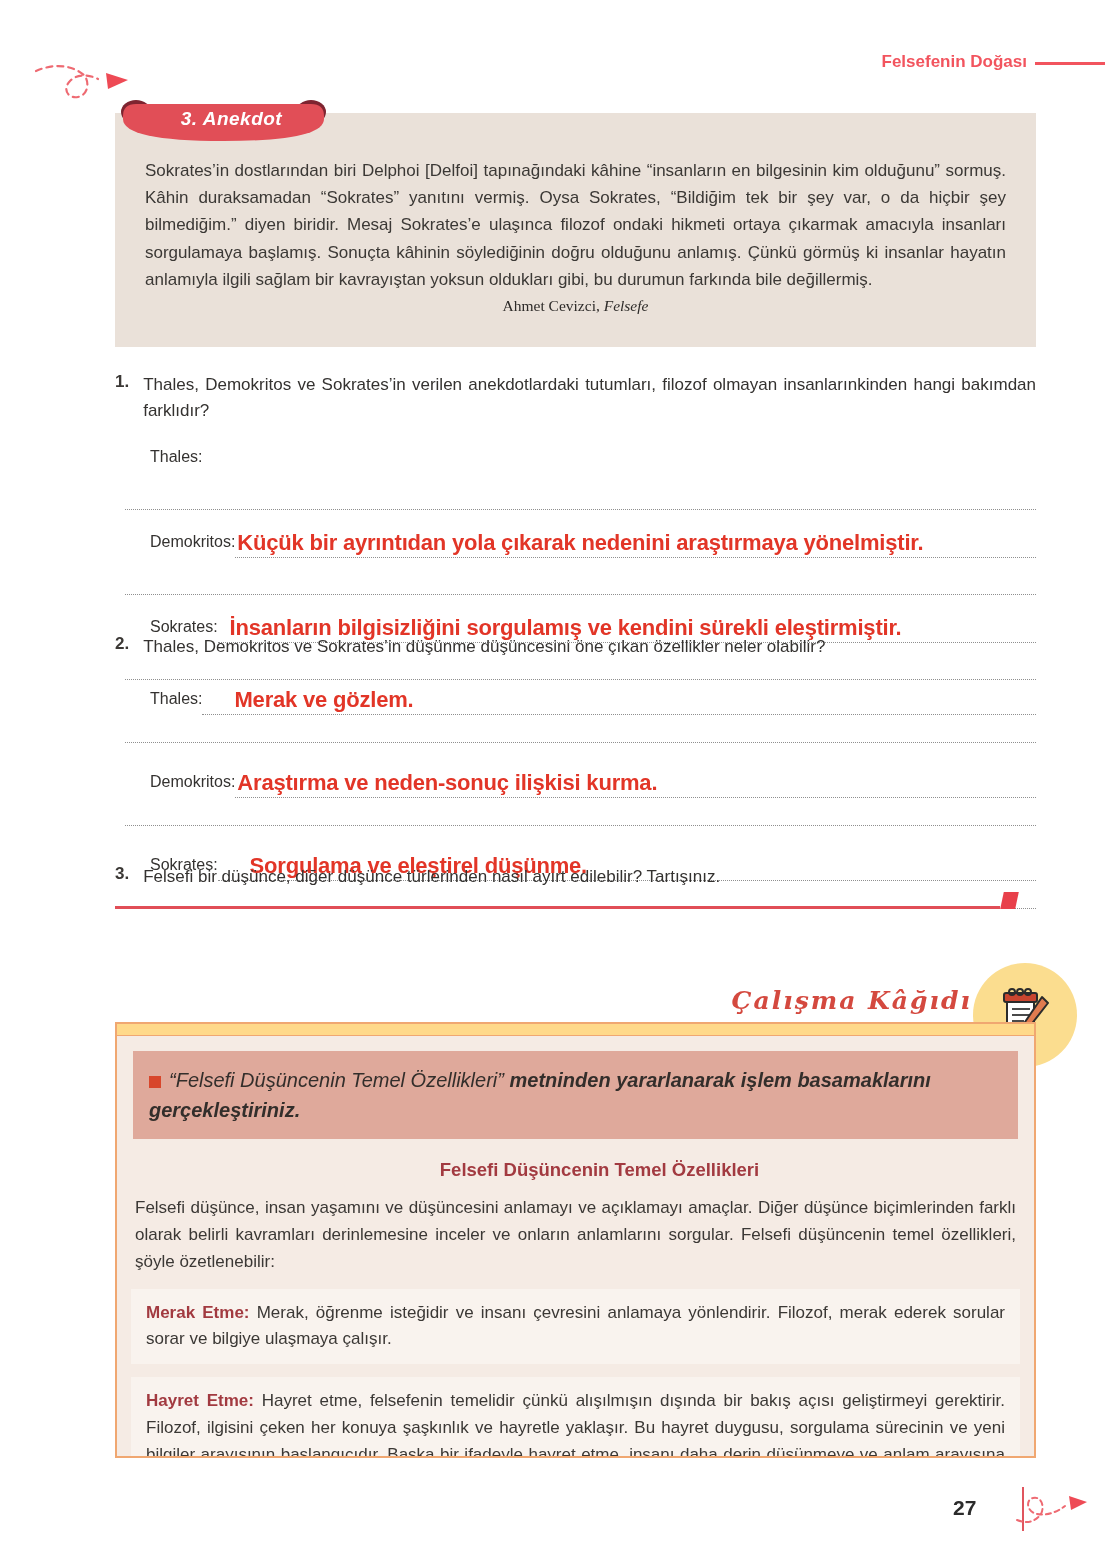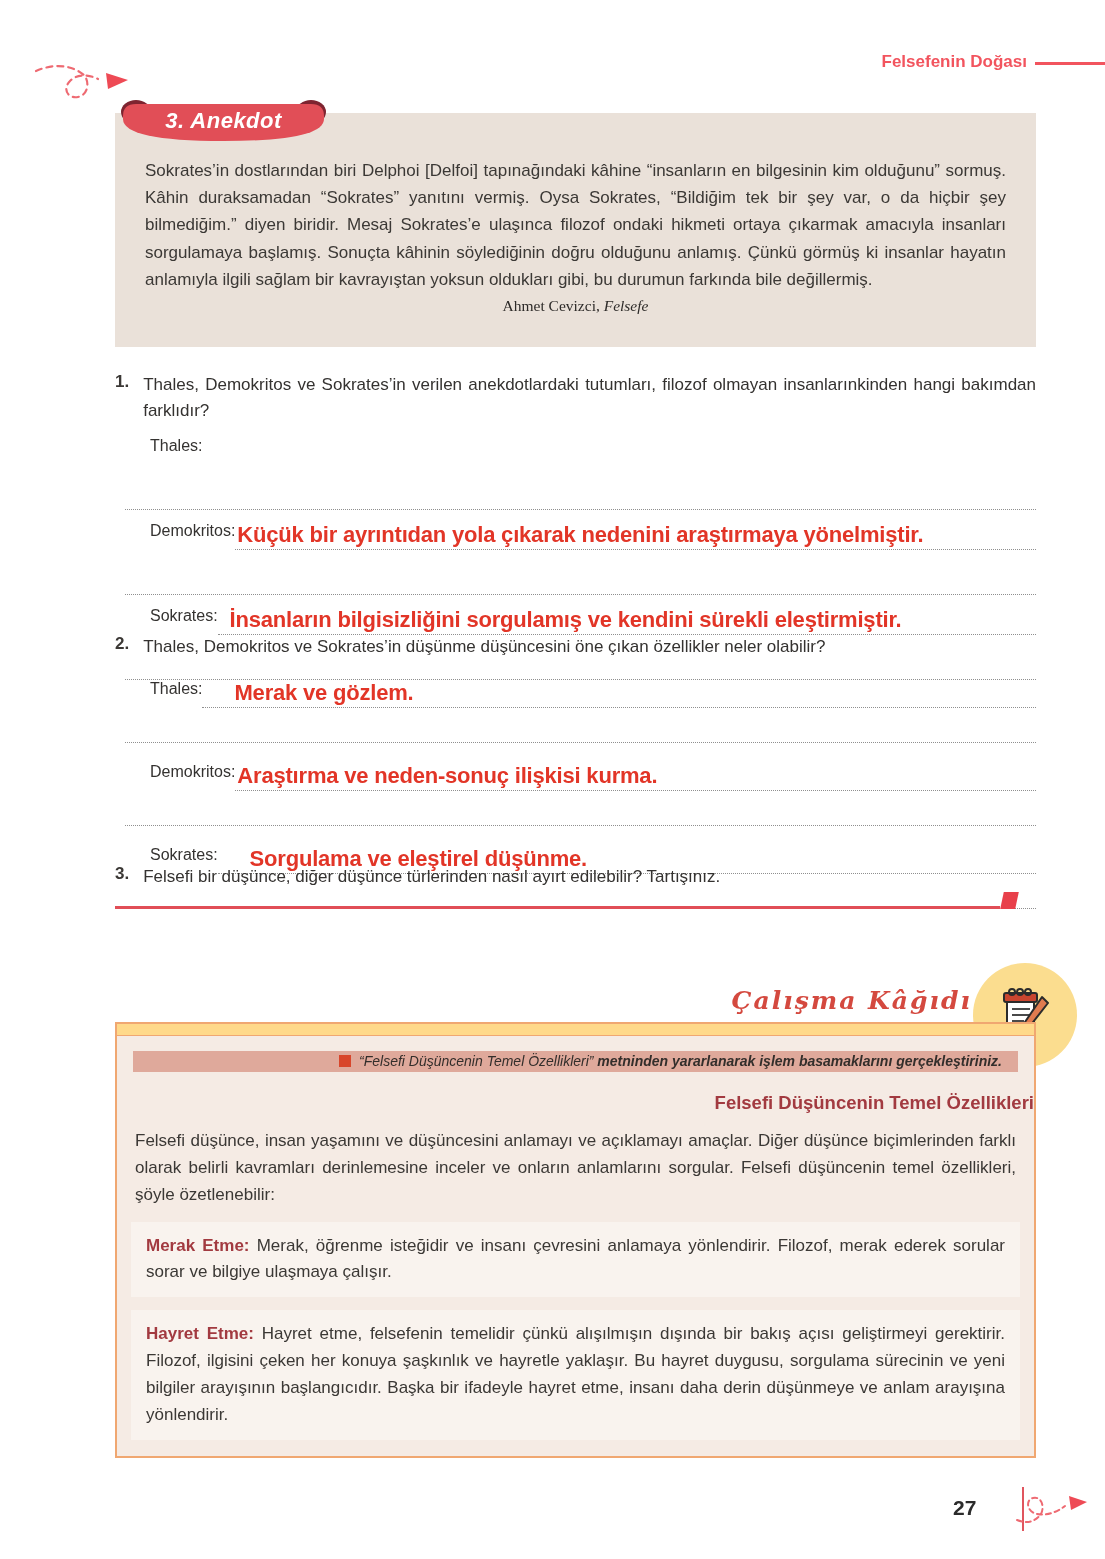--- a/index.html
+++ b/index.html
@@ -29,52 +29,52 @@
   .header{position:absolute;top:52px;left:0;right:0;height:24px;}
   .header .chapter{position:absolute;right:78px;top:0;font-size:17px;font-weight:bold;color:var(--pink);padding-left:23px;}
   .header .rule{position:absolute;right:0;top:10px;width:70px;height:2.5px;background:var(--pink);}
   
   .doodle-top{position:absolute;left:32px;top:55px;}
   .doodle-bottom{position:absolute;left:1015px;top:1482px;}
   
   .anecdote{position:absolute;left:115px;top:113px;width:921px;height:234px;background:var(--beige);padding:44px 30px 8px 30px;}
   .ribbon{position:absolute;left:6px;top:-14px;width:205px;height:46px;}
   .ribbon svg{position:absolute;left:0;top:0;}
-  .ribbon .ribbon-label{position:absolute;left:0;top:9px;width:205px;text-align:center;color:#ffffff;font-size:22px;font-weight:bold;font-style:italic;letter-spacing:.5px;}
+  .ribbon .ribbon-label{position:absolute;left:8px;top:9px;width:205px;text-align:center;color:#ffffff;font-size:19px;font-weight:bold;font-style:italic;letter-spacing:.5px;}
   .anecdote-text{font-size:17px;line-height:1.6;text-align:justify;color:var(--text);}
   .attribution{margin-top:4px;text-align:center;font-family:"Liberation Serif", serif;font-size:15.5px;color:#2e2b29;}
   .attribution .work{font-style:italic;}
   
   .question{position:absolute;left:115px;width:921px;}
   .q1{top:372px;} .q2{top:634px;} .q3{top:864px;}
   .q-head{display:flex;gap:14px;}
   .q-num{font-weight:bold;font-size:17px;flex:0 0 auto;}
   .q-text{font-size:17px;line-height:1.55;color:#343230;font-weight:500;text-align:justify;}
-  .answer-row{display:flex;align-items:flex-start;margin-left:35px;border-bottom:0;}
+  .answer-row{display:flex;align-items:center;margin-left:35px;border-bottom:0;}
   .a-label{flex:0 0 auto;font-size:16px;color:#343230;padding-bottom:4px;}
   .a-line{flex:1;border-bottom:1.6px dotted var(--dotted);padding:0 0 1px 12px;white-space:nowrap;}
   .a-red{font-size:22px;font-weight:bold;color:var(--red);letter-spacing:-0.2px;}
   .empty-line{margin-left:10px;border-bottom:1.6px dotted var(--dotted);height:0;}
   .q1 .answer-row{height:44px;margin-top:12px;}
   .q1 .empty-line{margin-top:28px;}
   .q2 .answer-row{height:42px;margin-top:20px;}
   .q2 .empty-line{margin-top:20px;}
   
   .divider{position:absolute;left:115px;top:906px;width:885px;height:2.6px;background:var(--ribbon-red);}
   .divider-square{position:absolute;left:1002px;top:892px;width:15px;height:17px;background:#E8404B;transform:skewX(-12deg);}
   
   .ws-label{position:absolute;right:133px;top:986px;font-family:"DejaVu Serif", serif;font-style:italic;font-weight:bold;font-size:25px;color:var(--script);letter-spacing:2px;}
   .ws-icon{position:absolute;left:973px;top:963px;width:104px;height:104px;border-radius:50%;background:#FBDD8F;display:flex;align-items:center;justify-content:center;}
   .worksheet{position:absolute;left:115px;top:1022px;width:921px;height:436px;background:var(--ws-bg);border:2px solid var(--ws-border);overflow:hidden;}
   .ws-topstrip{height:12px;background:var(--ws-yellow);border-bottom:1px solid var(--ws-border);}
-  .ws-instruction{margin:15px 16px 0 16px;background:var(--ins-bg);padding:0 16px;font-size:14px;line-height:1.5;font-style:italic;color:#332e2b;text-align:right;}
+  .ws-instruction{margin:15px 16px 0 16px;background:var(--ins-bg);padding:14px 16px;font-size:20px;line-height:1.5;font-style:italic;color:#332e2b;}
   .ws-bullet{display:inline-block;width:12px;height:12px;background:var(--bullet);margin-right:8px;transform:translateY(1px);}
   .ws-instr-quote{font-weight:normal;}
   .ws-instr-rest{font-weight:bold;}
-  .ws-title{margin-top:20px;text-align:right;font-size:18.5px;font-weight:bold;color:var(--maroon);padding-left:48px;}
+  .ws-title{margin-top:20px;text-align:center;font-size:18.5px;font-weight:bold;color:var(--maroon);padding-left:48px;}
   .ws-intro{margin:14px 18px 0 18px;font-size:17px;line-height:1.58;text-align:justify;color:var(--text);}
   .feature{margin:13px 14px 0 14px;background:var(--feat-bg);padding:11px 15px;font-size:17px;line-height:1.58;text-align:justify;color:var(--text);}
   .feature .f-label{font-weight:bold;color:var(--maroon);}
   
   .footer-num{position:absolute;left:953px;top:1496px;width:55px;text-align:left;font-size:21px;font-weight:bold;color:#2b2b2b;}
   .footer-rule{position:absolute;left:1022px;top:1487px;width:2px;height:44px;background:#E0555E;}
 </style>
 </head>
 <body>
 

